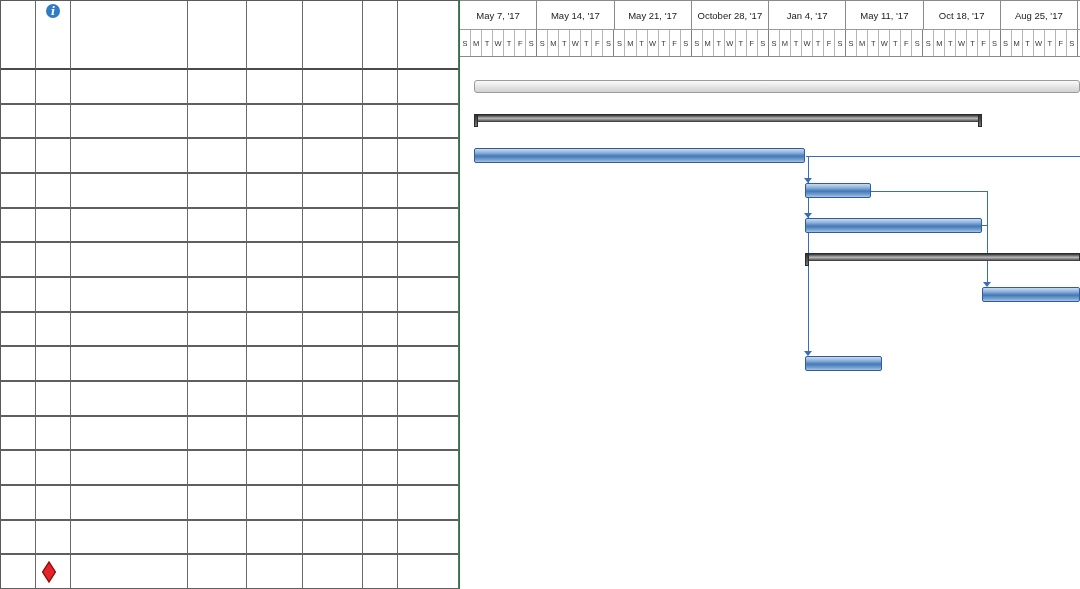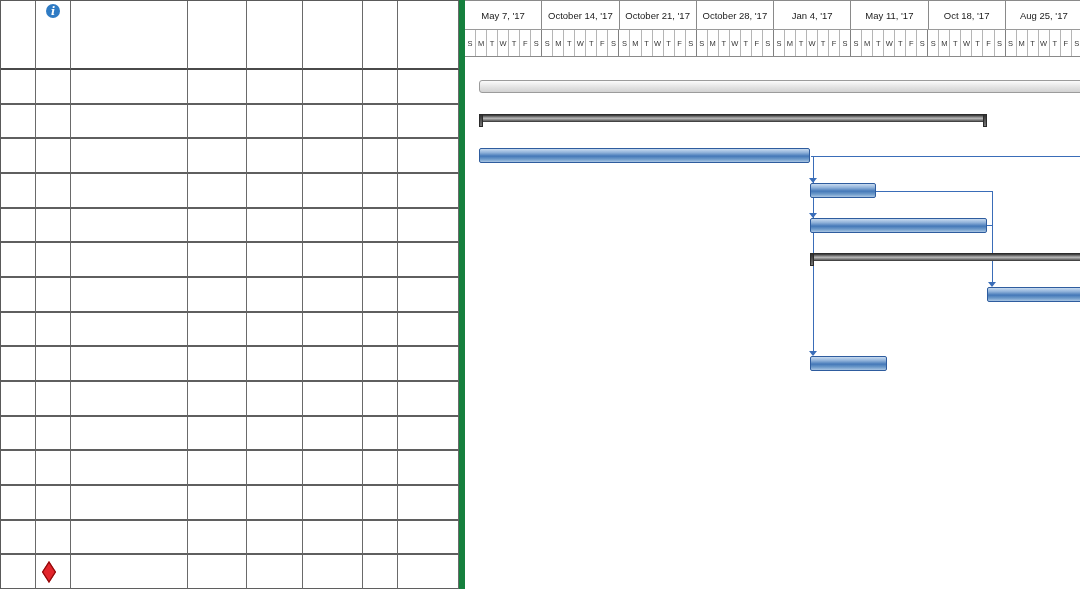--- a/index.html
+++ b/index.html
@@ -22,21 +22,21 @@
   .c-left{padding-left:3px;}
   .c-right{justify-content:flex-end;padding-right:4px;}
   .bold{font-weight:bold;}
   .info-circle{width:14px;height:14px;border-radius:50%;background:#2f7bc4;color:#fff;
     display:flex;align-items:center;justify-content:center;
     font:italic bold 11px "DejaVu Serif",serif;margin-top:1px;}
   .flag-diamond{width:8px;height:8px;background:#e3242b;border:1px solid #8e0b0b;
     transform:scaleY(1.55) rotate(45deg);margin-left:8px;}
   
   #chart-pane{position:absolute;left:459px;top:0;width:621px;height:589px;
-    border-left:6px solid #15803d;box-sizing:border-box;}
+    border-left:1px solid #15803d;box-sizing:border-box;}
   #week-row{position:absolute;left:0;top:0;width:620px;height:30px;display:flex;
     border-top:1px solid #8a8a8a;border-bottom:1px solid #9a9a9a;box-sizing:border-box;}
   .week-cell{width:77.25px;box-sizing:border-box;border-right:1px solid #8a8a8a;
     display:flex;align-items:center;justify-content:center;font-size:9.5px;color:#1a1a1a;}
   #day-row{position:absolute;left:0;top:30px;width:620px;height:27px;display:flex;
     border-bottom:1px solid #8a8a8a;box-sizing:border-box;}
   .day-cell{width:11.036px;box-sizing:border-box;border-right:1px solid #b5b5b5;
     display:flex;align-items:center;justify-content:center;font-size:7.5px;color:#333;}
   .day-cell.week-end{border-right:1px solid #808080;}
   
@@ -191,22 +191,22 @@
       <div class="cell c-left"></div>
       <div class="cell c-left"></div>
       <div class="cell c-left"></div>
       <div class="cell c-left"></div>
       <div class="cell c-right"></div>
     </div>
 
   <div id="chart-pane">
     <div id="week-row">
         <div class="week-cell">May 7, '17</div>
-        <div class="week-cell">October 14, '17</div>
-        <div class="week-cell">October 21, '17</div>
+        <div class="week-cell">May 14, '17</div>
+        <div class="week-cell">May 21, '17</div>
         <div class="week-cell">October 28, '17</div>
         <div class="week-cell">Jan 4, '17</div>
         <div class="week-cell">May 11, '17</div>
         <div class="week-cell">Oct 18, '17</div>
         <div class="week-cell">Aug 25, '17</div>
       </div>
     <div id="day-row">
         <div class="day-cell">S</div>
         <div class="day-cell">M</div>
         <div class="day-cell">T</div>

